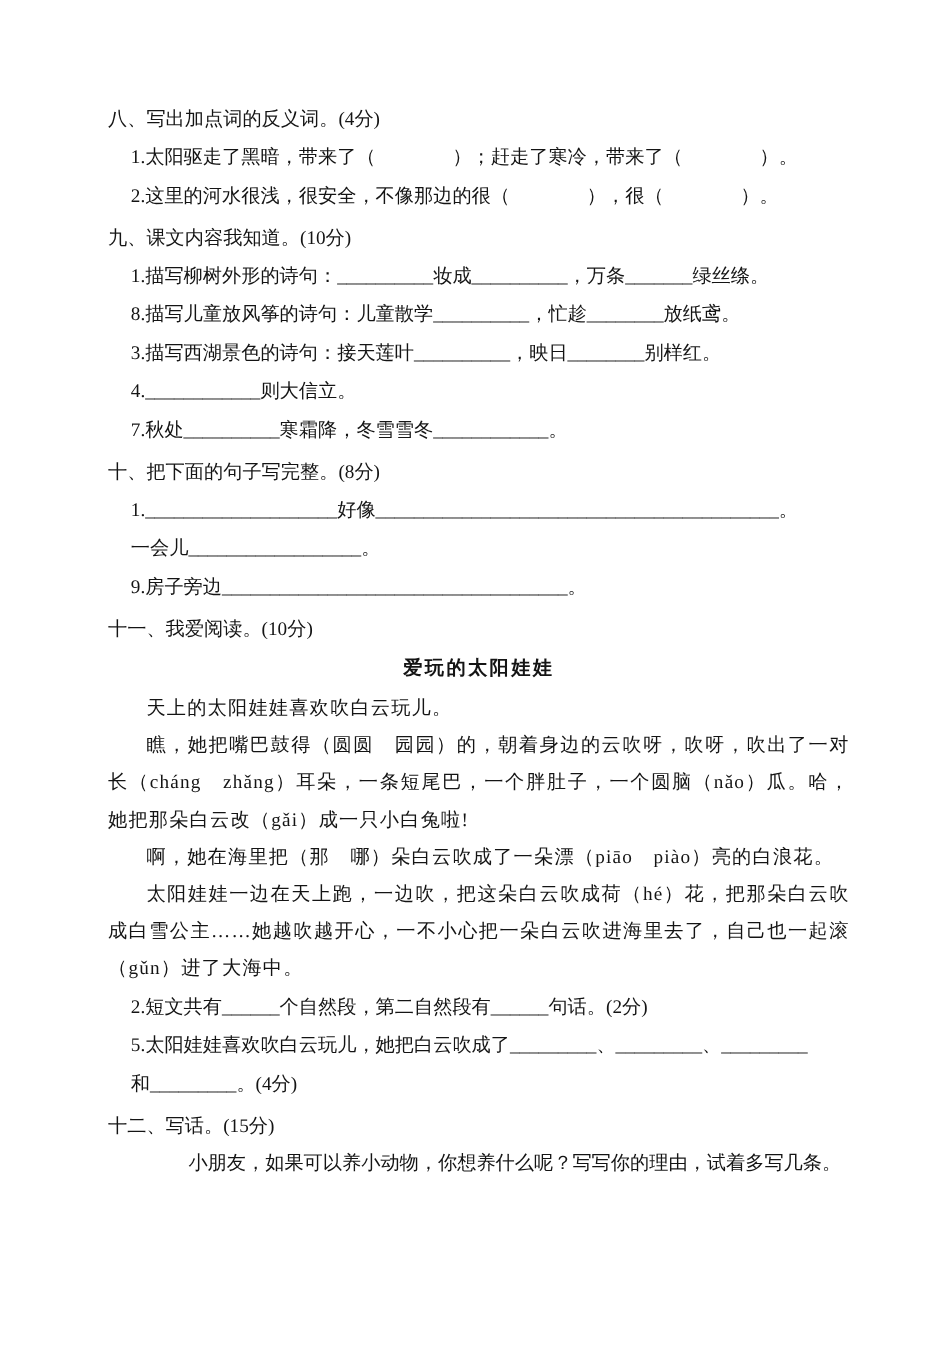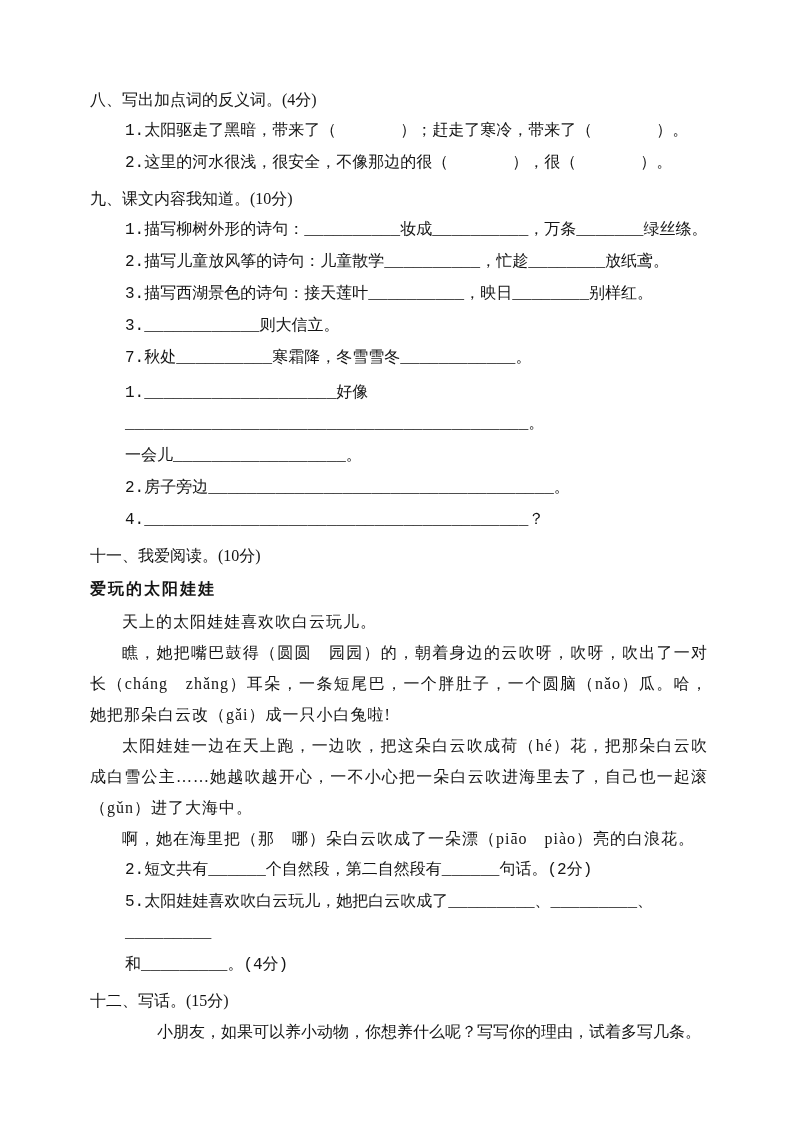--- a/index.html
+++ b/index.html
@@ -14,23 +14,23 @@
   }
   .page {
     width: 793px;
     height: 1122px;
     padding: 80px 85px 45px 90px;
     background: #ffffff;
   }
   p { line-height: 31px; white-space: pre-wrap; }
   section { margin-top: 4px; }
   .heading { margin-top: 2px; }
-  .item, .cont, .q { margin-left: 35px; margin-top: 1px; font-family: Liberation Mono, monospace; }
+  .item, .cont, .q { margin-left: 19px; margin-top: 1px; }
   .passage-title {
-    text-align: left;
+    text-align: center;
     font-weight: bold;
     letter-spacing: 2px;
     margin: 2px 0;
   }
   .passage p {
     text-indent: 2em;
     text-align: justify;
     letter-spacing: 1px;
     white-space: normal;
   }
@@ -46,41 +46,41 @@
 
   <section>
     <p class="heading">八、写出加点词的反义词。(4分)</p>
     <p class="item">1.太阳驱走了黑暗，带来了（　　　　）；赶走了寒冷，带来了（　　　　）。</p>
     <p class="item">2.这里的河水很浅，很安全，不像那边的很（　　　　），很（　　　　）。</p>
   </section>
 
   <section>
     <p class="heading">九、课文内容我知道。(10分)</p>
     <p class="item">1.描写柳树外形的诗句：__________妆成__________，万条_______绿丝绦。</p>
-    <p class="item">2.描写儿童放风筝的诗句：儿童散学__________，忙趁________放纸鸢。</p>
+    <p class="item">8.描写儿童放风筝的诗句：儿童散学__________，忙趁________放纸鸢。</p>
     <p class="item">3.描写西湖景色的诗句：接天莲叶__________，映日________别样红。</p>
-    <p class="item">3.____________则大信立。</p>
+    <p class="item">4.____________则大信立。</p>
     <p class="item">7.秋处__________寒霜降，冬雪雪冬____________。</p>
   </section>
 
   <section>
+    <p class="heading">十、把下面的句子写完整。(8分)</p>
     <p class="item">1.____________________好像__________________________________________。</p>
     <p class="cont">一会儿__________________。</p>
-    <p class="item">2.房子旁边____________________________________。</p>
-    <p class="item">4.________________________________________？</p>
+    <p class="item">9.房子旁边____________________________________。</p>
   </section>
 
   <section>
     <p class="heading">十一、我爱阅读。(10分)</p>
     <p class="passage-title">爱玩的太阳娃娃</p>
     <div class="passage">
       <p>天上的太阳娃娃喜欢吹白云玩儿。</p>
       <p>瞧，她把嘴巴鼓得（圆圆　园园）的，朝着身边的云吹呀，吹呀，吹出了一对长（cháng　zhǎng）耳朵，一条短尾巴，一个胖肚子，一个圆脑（nǎo）瓜。哈，她把那朵白云改（gǎi）成一只小白兔啦!</p>
+      <p>啊，她在海里把（那　哪）朵白云吹成了一朵漂（piāo　piào）亮的白浪花。</p>
       <p>太阳娃娃一边在天上跑，一边吹，把这朵白云吹成荷（hé）花，把那朵白云吹成白雪公主……她越吹越开心，一不小心把一朵白云吹进海里去了，自己也一起滚（gǔn）进了大海中。</p>
-      <p>啊，她在海里把（那　哪）朵白云吹成了一朵漂（piāo　piào）亮的白浪花。</p>
     </div>
     <p class="q">2.短文共有______个自然段，第二自然段有______句话。(2分)</p>
     <p class="q">5.太阳娃娃喜欢吹白云玩儿，她把白云吹成了_________、_________、_________</p>
     <p class="q">和_________。(4分)</p>
   </section>
 
   <section>
     <p class="heading">十二、写话。(15分)</p>
     <p class="prompt">小朋友，如果可以养小动物，你想养什么呢？写写你的理由，试着多写几条。</p>
   </section>

